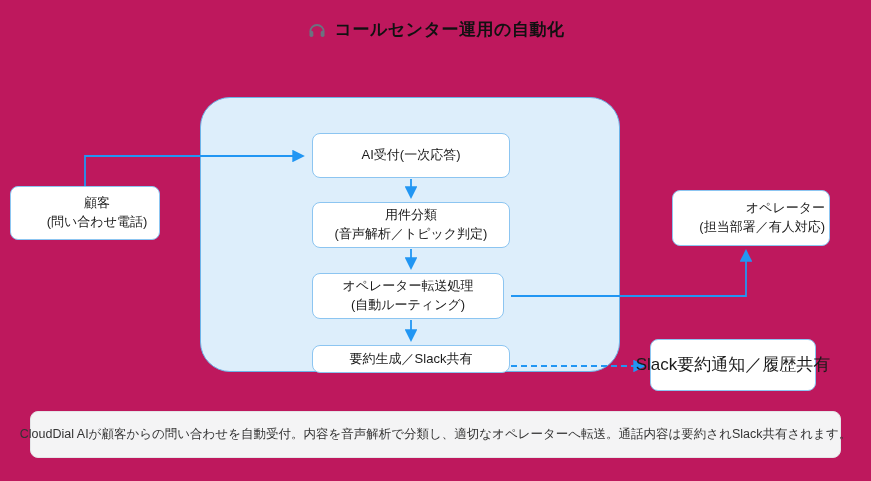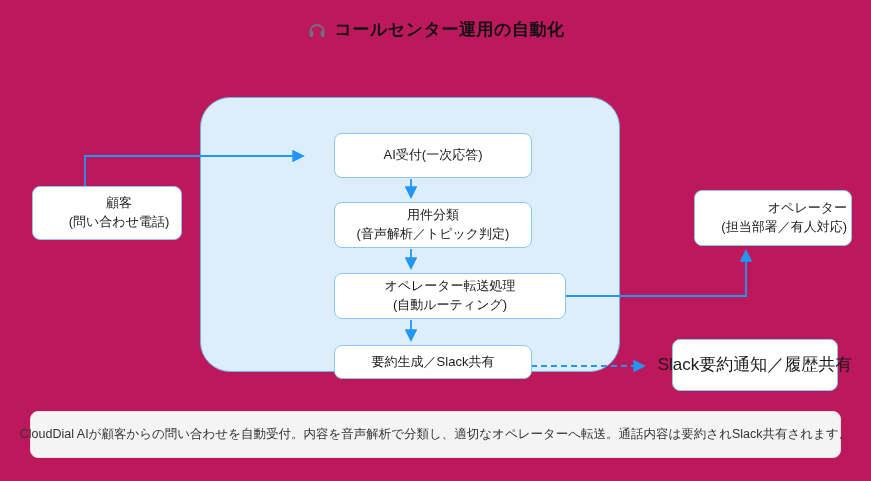--- a/index.html
+++ b/index.html
@@ -52,29 +52,28 @@
     border-radius: 8px;
     display: flex;
     flex-direction: column;
     justify-content: center;
     align-items: center;
     text-align: center;
     font-size: 13px;
     line-height: 1.45;
     color: #1a1a1a;
     padding: 2px 4px;
-    margin-left: 22px;
   }
   .node span { display: block; white-space: nowrap; }
   .node span:empty { display: none; }
   #node-customer  { left: 10px;  top: 186px; width: 150px; height: 54px; padding-left: 28px; }
   #node-ai        { left: 312px; top: 133px; width: 198px; height: 45px; }
   #node-class     { left: 312px; top: 202px; width: 198px; height: 46px; }
-  #node-transfer  { left: 312px; top: 273px; width: 232px; height: 46px; }
-  #node-summary   { left: 312px; top: 345px; width: 198px; height: 34px; }
+  #node-transfer  { left: 312px; top: 273px; width: 192px; height: 46px; }
+  #node-summary   { left: 312px; top: 345px; width: 198px; height: 28px; }
   #node-operator  { left: 672px; top: 190px; width: 158px; height: 56px; align-items: flex-end; }
   #node-slack     { left: 650px; top: 339px; width: 166px; height: 52px; font-size: 17px; }
   .note {
     position: absolute;
     left: 30px;
     top: 411px;
     width: 811px;
     height: 47px;
     background: #f4f4f5;
     border: 1px solid #e4e4e7;

